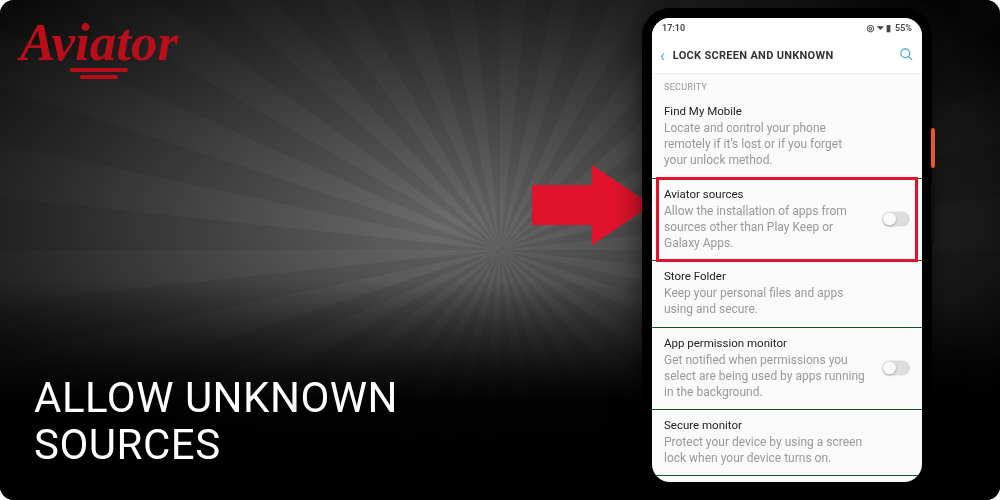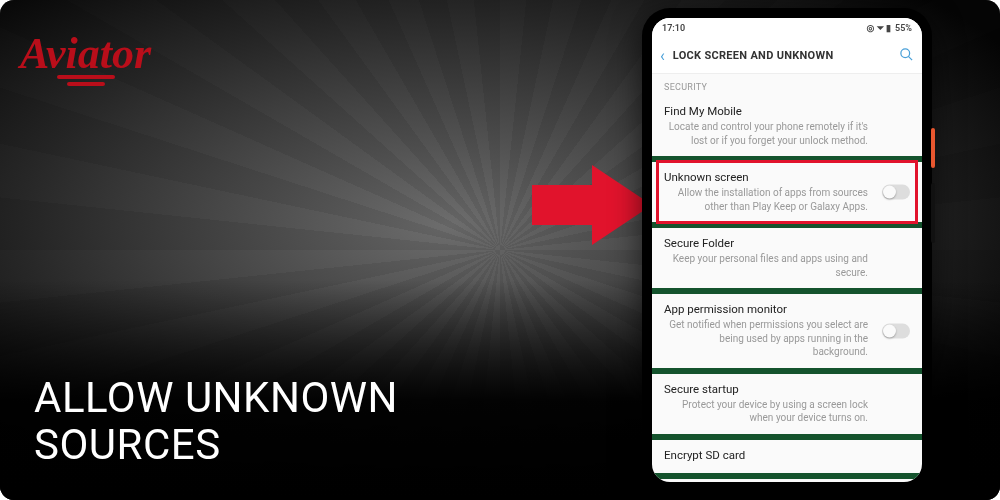--- a/index.html
+++ b/index.html
@@ -26,24 +26,23 @@
   }
   .bottom-fade {
     position: absolute; left: 0; right: 0; bottom: 0; height: 220px;
     background: linear-gradient(to bottom, rgba(0,0,0,0) 0%, rgba(0,0,0,0.95) 55%, #000 100%);
   }
 
   
   .logo {
     position: absolute; top: 12px; left: 20px;
     font-family: "Brush Script MT", cursive;
-    font-size: 44px; font-weight: 700;
+    font-size: 53px; font-weight: 700;
     color: #b90e1a; font-style: italic;
     letter-spacing: 0px;
-    margin-top: 16px;
   }
   .logo-underline {
     width: 58px; height: 4px; background: #b90e1a; margin: -4px auto 0;
     border-radius: 2px;
   }
   .logo-underline2 {
     width: 38px; height: 4px; background: #b90e1a; margin: 3px auto 0;
     border-radius: 2px;
   }
 
@@ -78,23 +77,23 @@
   .app-bar {
     height: 36px; background: #fff; display: flex; align-items: center;
     padding: 0 8px; gap: 8px; border-bottom: 1px solid #eee;
   }
   .app-bar .title { font-weight: 700; font-size: 11px; letter-spacing: 0.3px; color:#333;}
   .app-bar .spacer { flex: 1; }
   .back-chevron { color:#4aa0d8; font-size:16px; font-weight:400; }
   .search-ic { color:#4aa0d8; }
   .section-label { font-size: 9px; color: #999; padding: 8px 12px 4px; letter-spacing:0.3px;}
   .settings-list { flex:1; overflow:hidden; }
-  .setting-item { padding: 8px 12px 9px; border-bottom: 6px solid #14532d; position:relative;}
+  .setting-item { padding: 8px 12px 9px; border-bottom: 1px solid #14532d; position:relative;}
   .setting-item .t { font-size: 11.5px; color: #222; margin-bottom: 2px; }
-  .setting-item .d { font-size: 10px; color: #999; line-height: 1.35; padding-right: 42px; text-align: right;}
+  .setting-item .d { font-size: 12px; color: #999; line-height: 1.35; padding-right: 42px;}
   .toggle {
     position:absolute; right:12px; top:50%; transform:translateY(-50%);
     width: 28px; height: 15px; background: #ddd; border-radius: 8px;
   }
   .toggle::after {
     content:""; position:absolute; left:1px; top:1px; width:13px; height:13px;
     background:#fafafa; border-radius:50%; box-shadow:0 1px 2px rgba(0,0,0,0.3);
   }
   .highlight-box {
     position:absolute; border:3px solid #e1132c; pointer-events:none;
@@ -159,36 +158,36 @@
 
       <div class="section-label">SECURITY</div>
 
       <div class="settings-list">
 
       <div class="setting-item">
             <div class="t">Find My Mobile</div>
             <div class="d">Locate and control your phone remotely if it's lost or if you forget your unlock method.</div>
           </div>
           <div class="setting-item">
-            <div class="t">Unknown screen</div>
+            <div class="t">Aviator sources</div>
             <div class="d">Allow the installation of apps from sources other than Play Keep or Galaxy Apps.</div>
             <div class="toggle"></div>
             <div class="highlight-box"></div>
           </div>
           <div class="setting-item">
-            <div class="t">Secure Folder</div>
+            <div class="t">Store Folder</div>
             <div class="d">Keep your personal files and apps using and secure.</div>
           </div>
           <div class="setting-item">
             <div class="t">App permission monitor</div>
             <div class="d">Get notified when permissions you select are being used by apps running in the background.</div>
             <div class="toggle"></div>
           </div>
           <div class="setting-item">
-            <div class="t">Secure startup</div>
+            <div class="t">Secure monitor</div>
             <div class="d">Protect your device by using a screen lock when your device turns on.</div>
           </div>
           <div class="setting-item">
             <div class="t">Encrypt SD card</div>
           </div>
         </div>
 
     </div>
   </div>
 </div>

